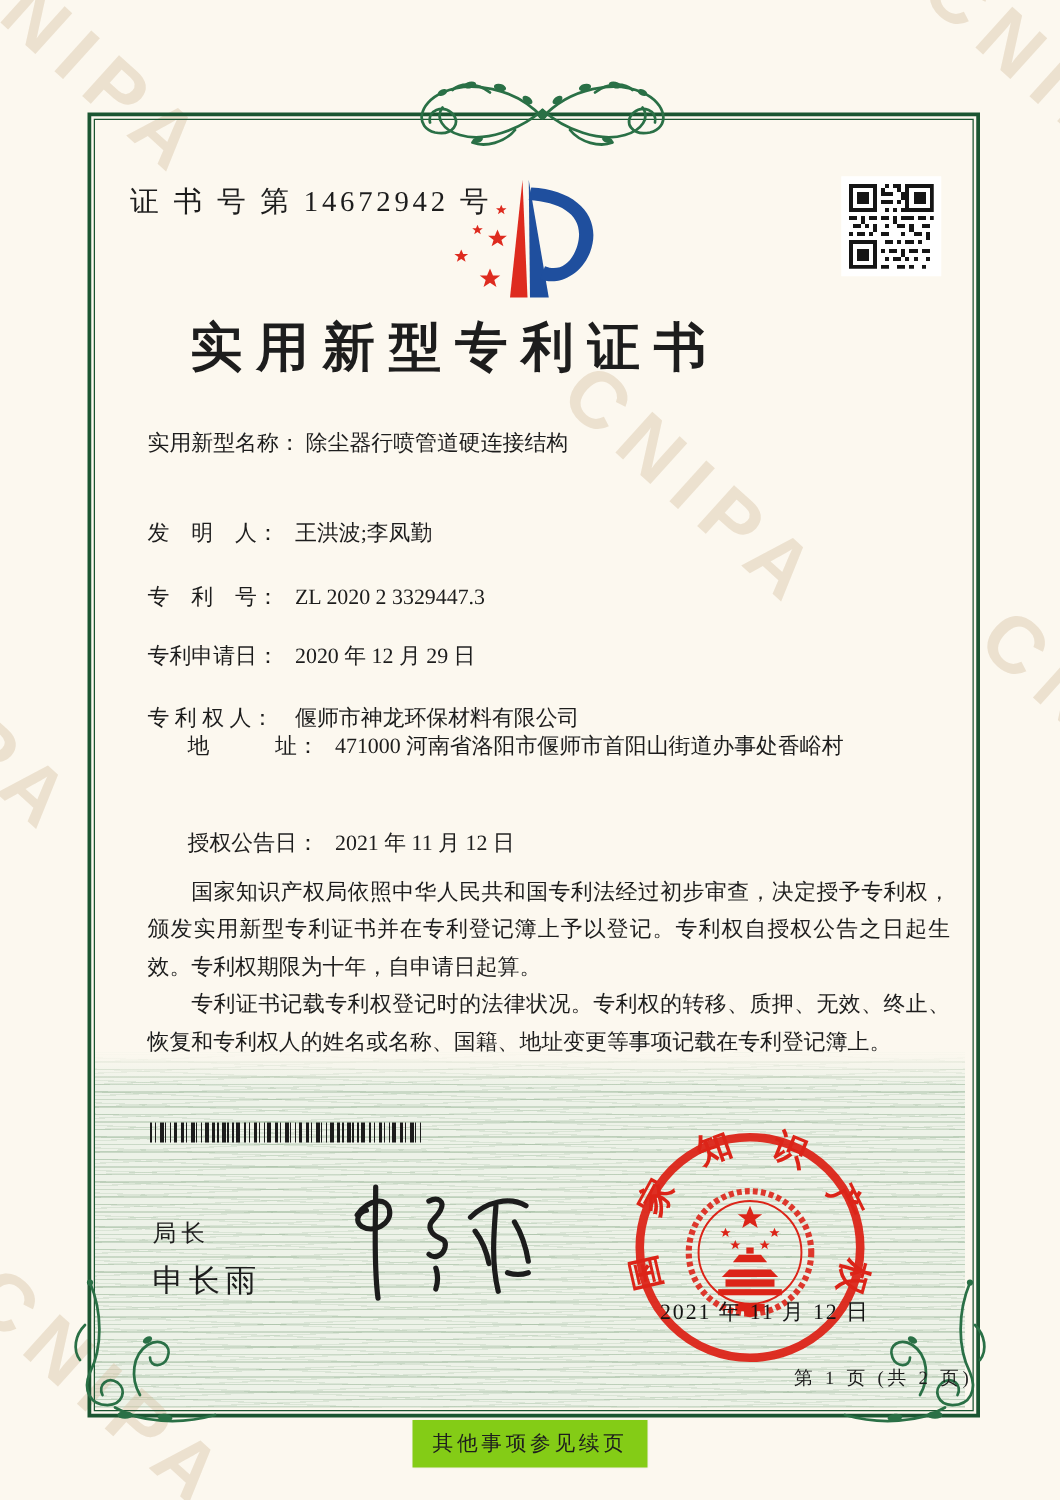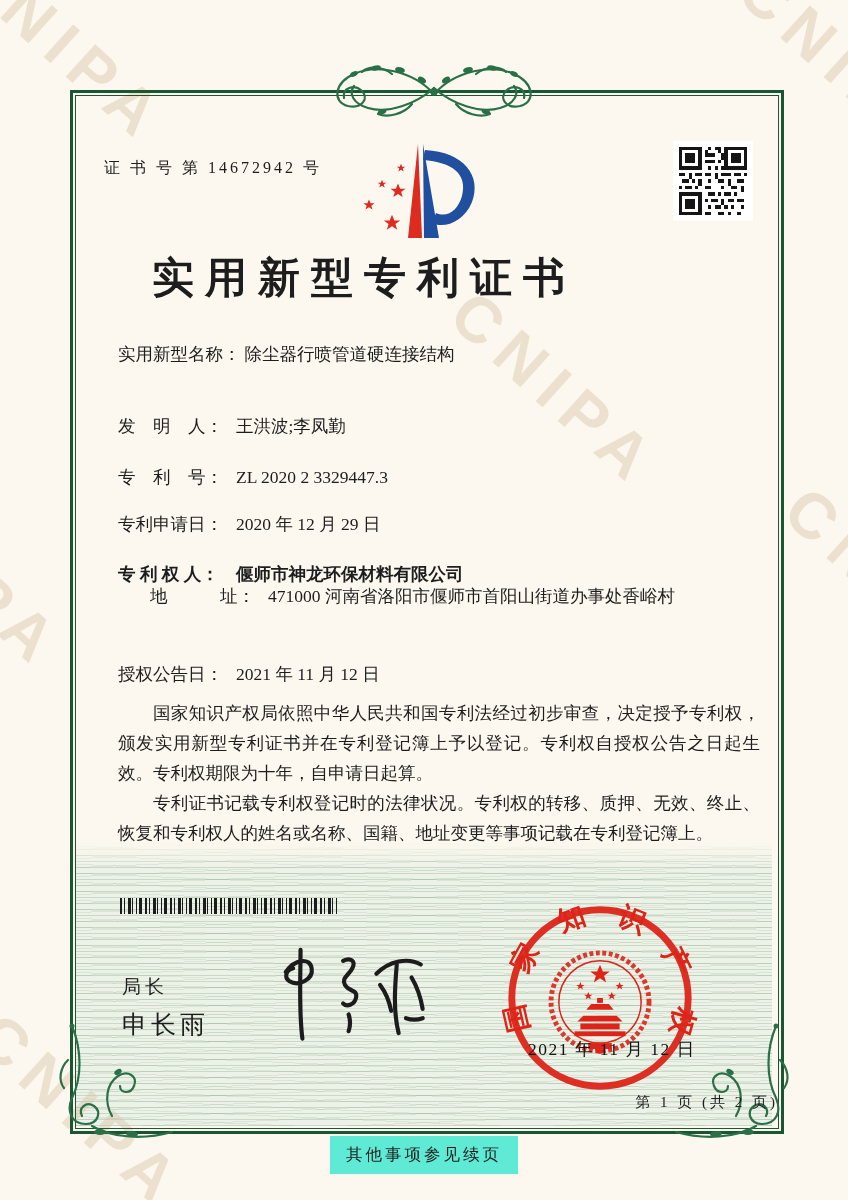--- a/index.html
+++ b/index.html
@@ -17,21 +17,21 @@
           repeating-linear-gradient(2.5deg, rgba(120,158,120,.16) 0 1px, transparent 1px 9px),
           repeating-linear-gradient(-2.5deg, rgba(120,158,120,.16) 0 1px, transparent 1px 9px);}
   .band::before{content:"";position:absolute;left:0;top:0;width:100%;height:26px;
         background:linear-gradient(#fcf8ef,rgba(252,248,239,0));}
   
   .frame{position:absolute;left:70px;top:90px;width:708px;height:1038px;
          border:3px solid #1b5632;z-index:2;pointer-events:none;}
   .frame::after{content:"";position:absolute;inset:2px;border:1px solid #1b5632;}
   .orn{position:absolute;z-index:3;}
   
-  .cert-no{position:absolute;left:104px;top:158px;font-size:16px;letter-spacing:3px;z-index:4;}
+  .cert-no{position:absolute;left:104px;top:146px;font-size:23px;letter-spacing:3px;z-index:4;}
   .logo{position:absolute;left:352px;top:134px;z-index:4;}
   .qr{position:absolute;left:673px;top:141px;width:80px;height:80px;background:#fff;
       display:flex;align-items:center;justify-content:center;z-index:4;}
   .title{position:absolute;left:0;top:250px;width:728px;text-align:center;font-size:42px;
          font-weight:bold;letter-spacing:11px;z-index:4;}
   .row{position:absolute;left:118px;font-size:17.5px;white-space:nowrap;z-index:4;}
   .lab{display:inline-block;min-width:114px;}
   .val{margin-left:4px;}
   .grant2{position:absolute;left:332px;top:0;}
   .paras{position:absolute;left:118px;top:698px;width:642px;font-size:17.5px;line-height:30px;
@@ -46,21 +46,21 @@
         #1c1c1c 16px 17px, transparent 17px 19px,
         #1c1c1c 19px 22px, transparent 22px 25px);}
   .sig-title{position:absolute;left:122px;top:974px;font-size:19px;letter-spacing:4px;z-index:4;}
   .sig-name{position:absolute;left:122px;top:1008px;font-size:25px;letter-spacing:4px;z-index:4;}
   .signature{position:absolute;left:258px;top:936px;z-index:4;}
   .seal{position:absolute;left:502px;top:900px;z-index:4;}
   .seal-date{position:absolute;left:528px;top:1037px;font-size:17.5px;letter-spacing:1.5px;
              color:#141414;z-index:5;white-space:nowrap;}
   .page-num{position:absolute;left:70px;top:1093px;width:708px;text-align:right;font-size:15px;
             letter-spacing:3px;z-index:4;}
-  .note{position:absolute;left:330px;top:1136px;background:#5eead4;padding:8px 16px;
+  .note{position:absolute;left:330px;top:1136px;background:#84cc16;padding:8px 16px;
         font-size:16.5px;letter-spacing:3px;z-index:4;box-shadow:0 0 2px rgba(0,0,0,.06);}
 </style>
 </head>
 <body>
 
 <div class="page">
 
   <span class="wm" style="left:-64px;top:8px;">CNIPA</span>
   <span class="wm" style="left:716px;top:28px;">CNIPA</span>
   <span class="wm" style="left:428px;top:352px;">CNIPA</span>
@@ -171,27 +171,27 @@
   </div>
   <div class="row" style="top:414px;">
     <span class="lab">发　明　人：</span><span class="val">王洪波;李凤勤</span>
   </div>
   <div class="row" style="top:465px;">
     <span class="lab">专　利　号：</span><span class="val">ZL 2020 2 3329447.3</span>
   </div>
   <div class="row" style="top:512px;">
     <span class="lab">专利申请日：</span><span class="val">2020 年 12 月 29 日</span>
   </div>
-  <div class="row" style="top:562px;font-weight:bold;">
+  <div class="row" style="top:562px;">
     <span class="lab">专 利 权 人：</span><span class="val">偃师市神龙环保材料有限公司</span>
   </div>
   <div class="row" style="top:584px;margin-left:32px;">
     <span class="lab">地　　　址：</span><span class="val">471000 河南省洛阳市偃师市首阳山街道办事处香峪村</span>
   </div>
-  <div class="row" style="top:662px;">
+  <div class="row" style="top:662px;margin-left:32px;">
     <span class="lab">授权公告日：</span><span class="val">2021 年 11 月 12 日</span>
   </div>
 
   <div class="paras">
     <p>国家知识产权局依照中华人民共和国专利法经过初步审查，决定授予专利权，颁发实用新型专利证书并在专利登记簿上予以登记。专利权自授权公告之日起生效。专利权期限为十年，自申请日起算。</p>
     <p>专利证书记载专利权登记时的法律状况。专利权的转移、质押、无效、终止、恢复和专利权人的姓名或名称、国籍、地址变更等事项记载在专利登记簿上。</p>
   </div>
 
   <div class="barcode"></div>
 

